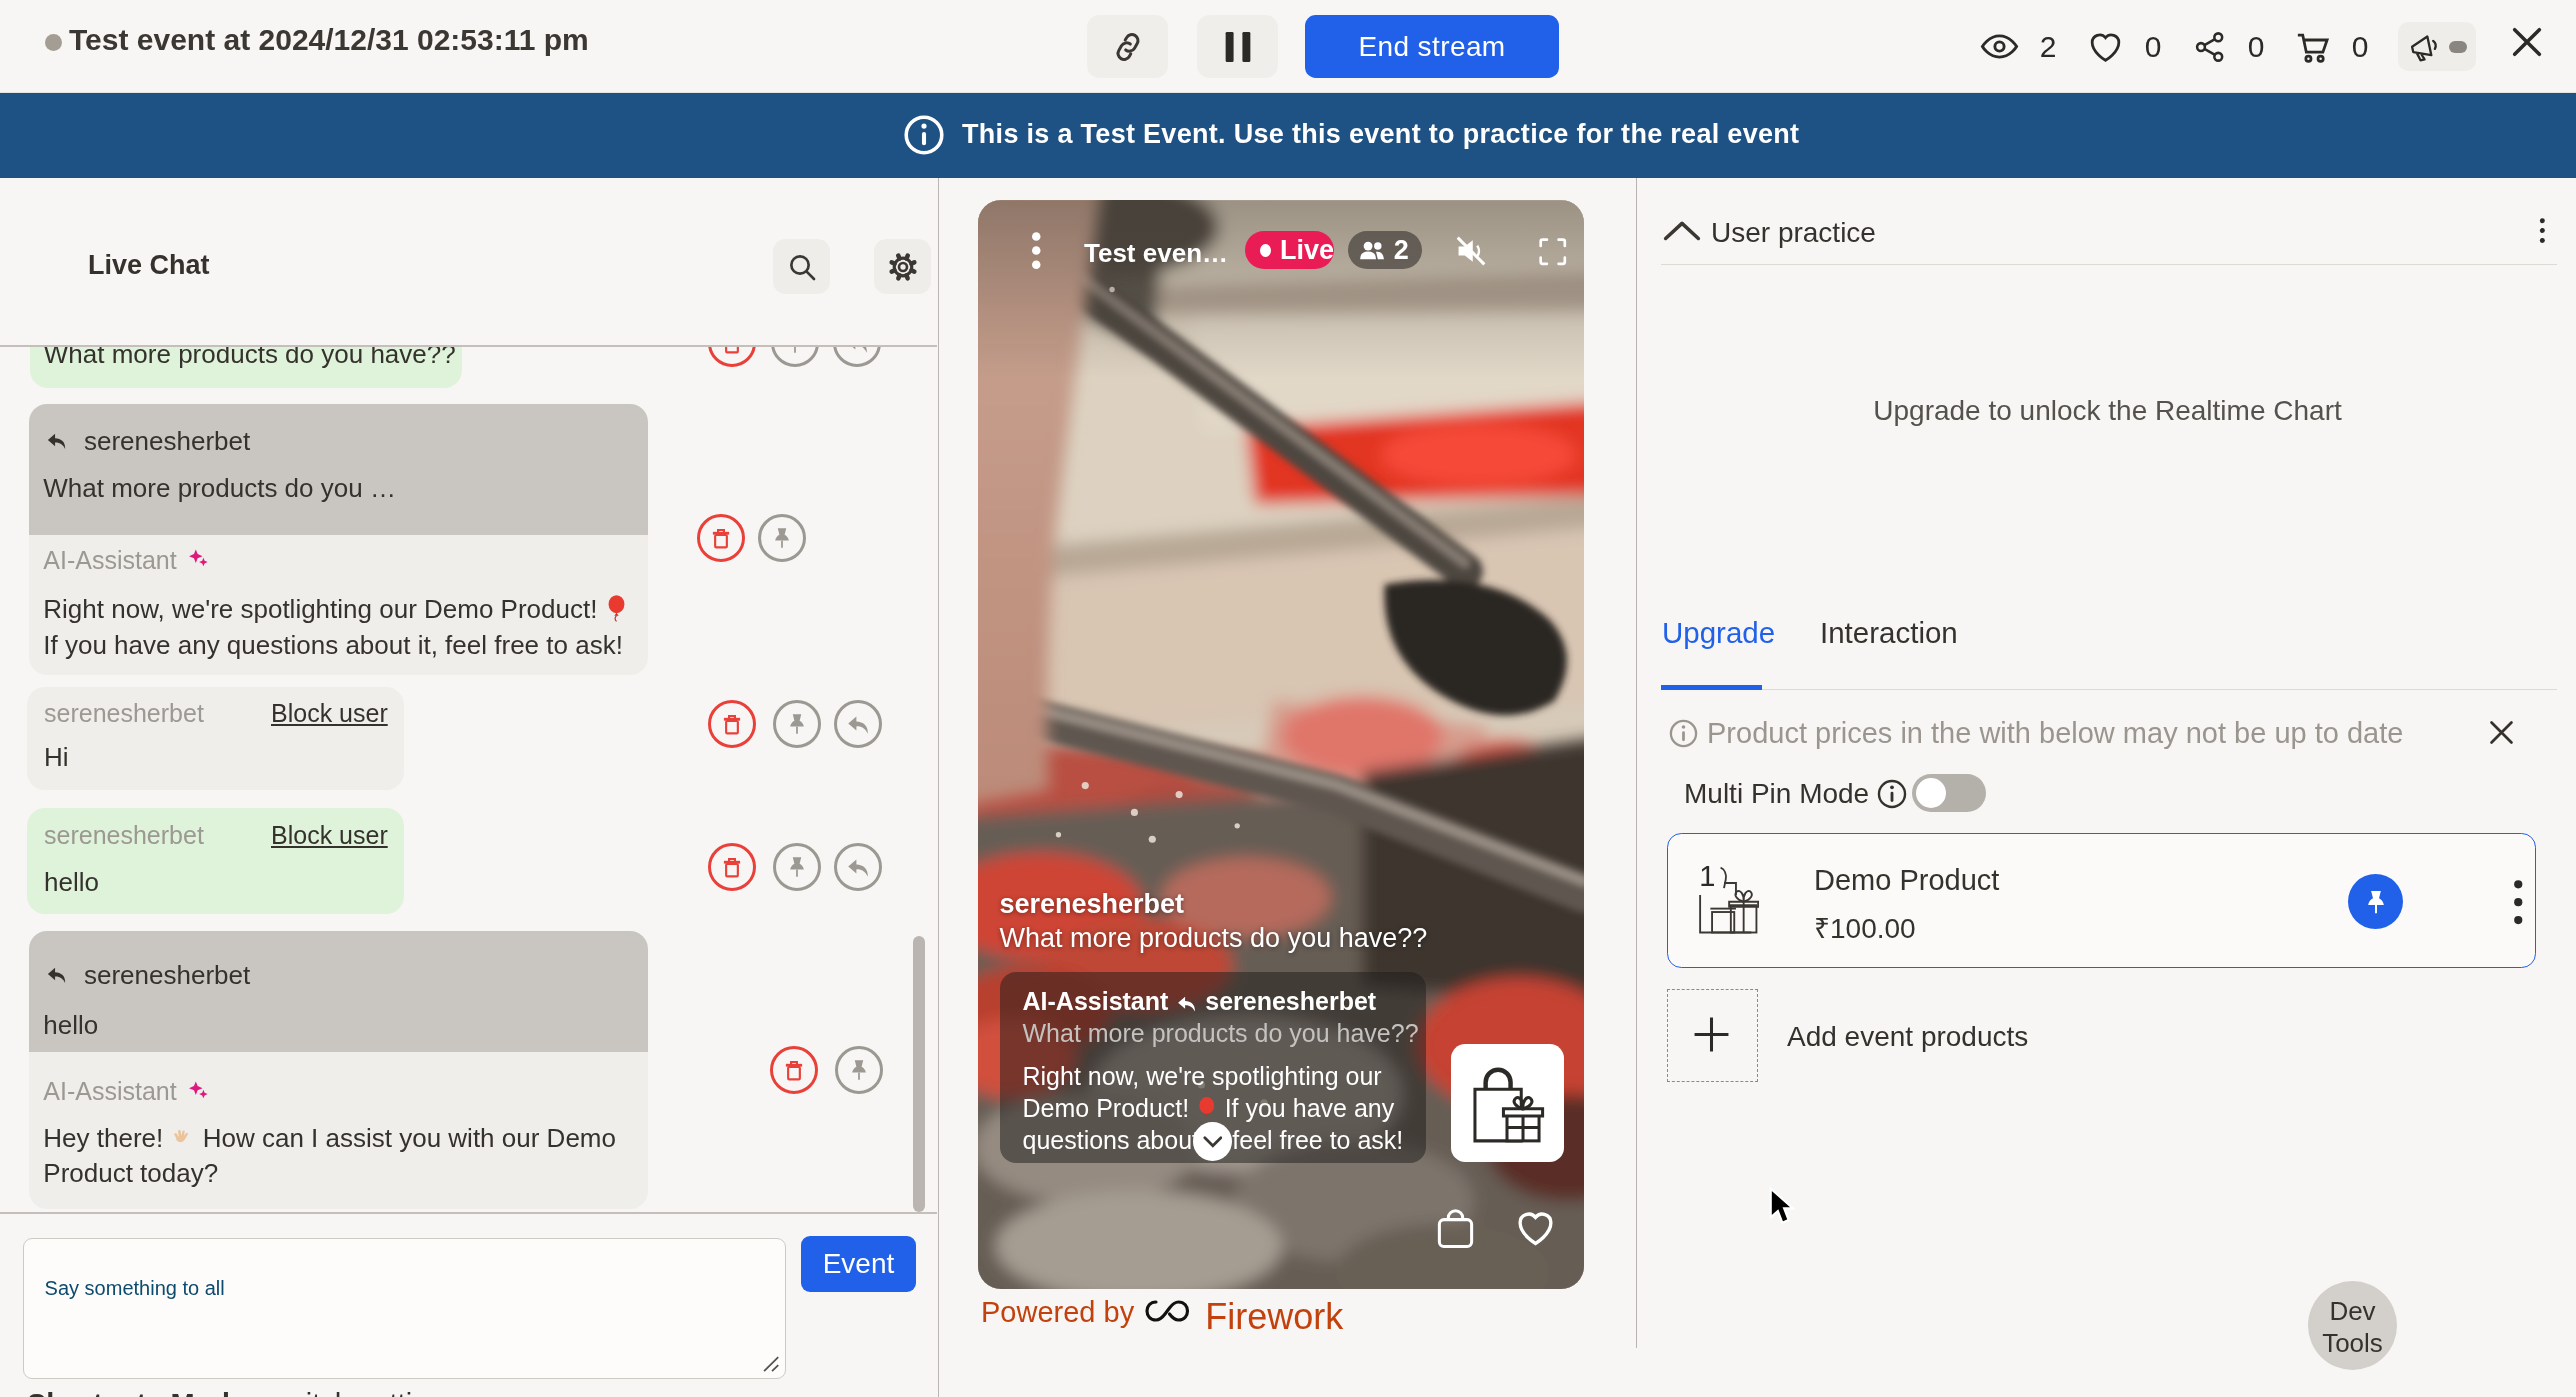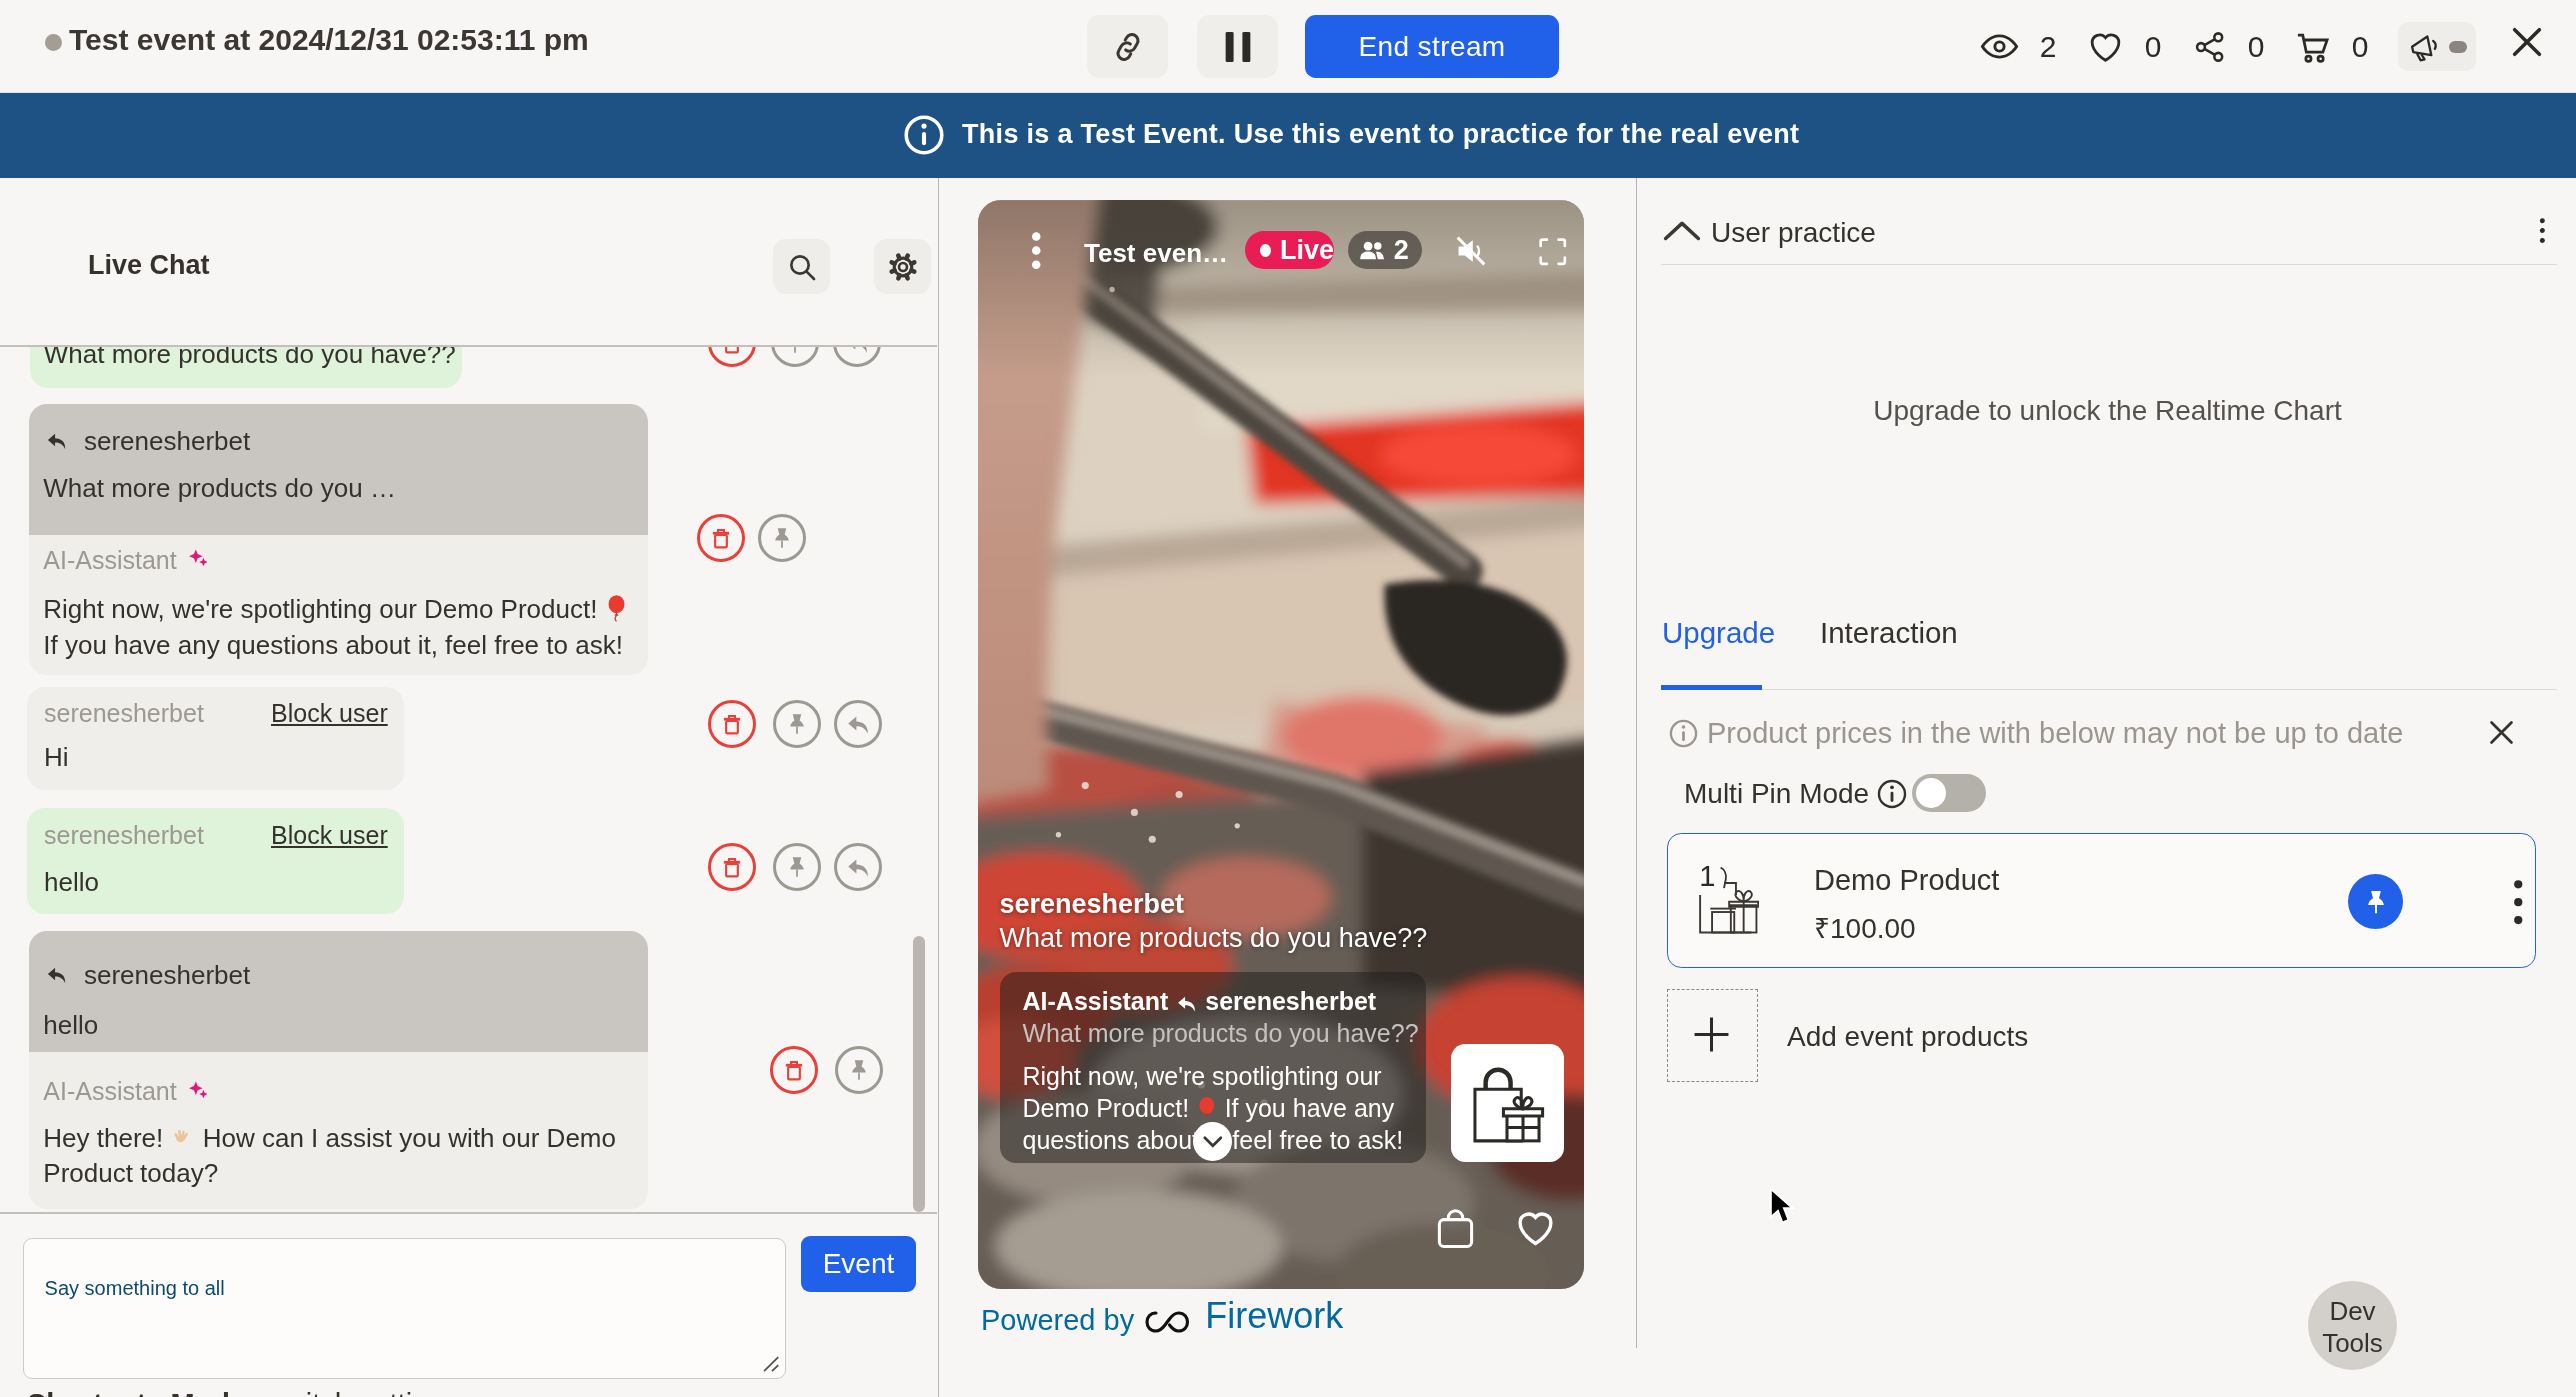--- a/index.html
+++ b/index.html
@@ -44,21 +44,21 @@
   .circ.gray { border:3.6px solid #9c9892; }
   #ta-wrap { position:absolute; left:23px; top:1060px; width:763px; height:141px; border:1.8px solid #cdcac6; border-radius:9px; background:#fdfcfb; }
   #ta-ph { position:absolute; left:20.6px; top:21.5px; font-size:20px; color:#0c4a6e; white-space:nowrap;margin-top:16px; }
   #send { position:absolute; left:801px; top:1058px; width:115px; height:56px; border-radius:9px; background:#2161e9; color:#fff; font-size:28px; display:flex; align-items:center; justify-content:center; }
   #scrollbar { position:absolute; left:913px; top:758px; width:11.6px; height:276px; border-radius:6.3px; background:#bab5b1; }
   #bottomtxt { position:absolute; left:27px; top:1210px; width:805px; height:9px; overflow:hidden; font-size:29px; color:#35322d; white-space:nowrap; }
 
   
   #mid { position:absolute; left:939px; top:178px; width:698px; height:1170px; background:#f7f6f4; border-right:1.8px solid #b9b4b0; }
   #player { position:absolute; left:39px; top:22.4px; width:606px; height:1089px; border-radius:23px; overflow:hidden; background:#888; }
-  #powered { position:absolute; left:42px; top:1118px; height:41px; display:flex; align-items:flex-end; font-size:29px; color:#0369a1; white-space:nowrap; }
+  #powered { position:absolute; left:42px; top:1118px; height:41px; display:flex; align-items:flex-start; font-size:29px; color:#c2410c; white-space:nowrap; }
 
   
   #right { position:absolute; left:1639px; top:178px; width:937px; height:1219px; background:#f7f6f4; }
   #ua-title { position:absolute; left:72px; top:39px; font-size:28px; color:#35322d; white-space:nowrap; }
   #ua-div { position:absolute; left:21.5px; top:86px; width:896px; height:0.9px; background:#ddd9d5; }
   #upgrade { position:absolute; left:0; top:217px; width:937px; text-align:center; font-size:28px; color:#55524d; }
   #tab-product { position:absolute; left:23px; top:438px; font-size:29.5px; color:#2161e9; white-space:nowrap; }
   #tab-inter { position:absolute; left:181px; top:438px; font-size:29.5px; color:#35322d; white-space:nowrap; }
   #tab-line { position:absolute; left:21.5px; top:511px; width:896px; height:0.9px; background:#ddd9d5; }
   #tab-blue { position:absolute; left:21.5px; top:507px; width:101px; height:4.5px; background:#2161e9; }

